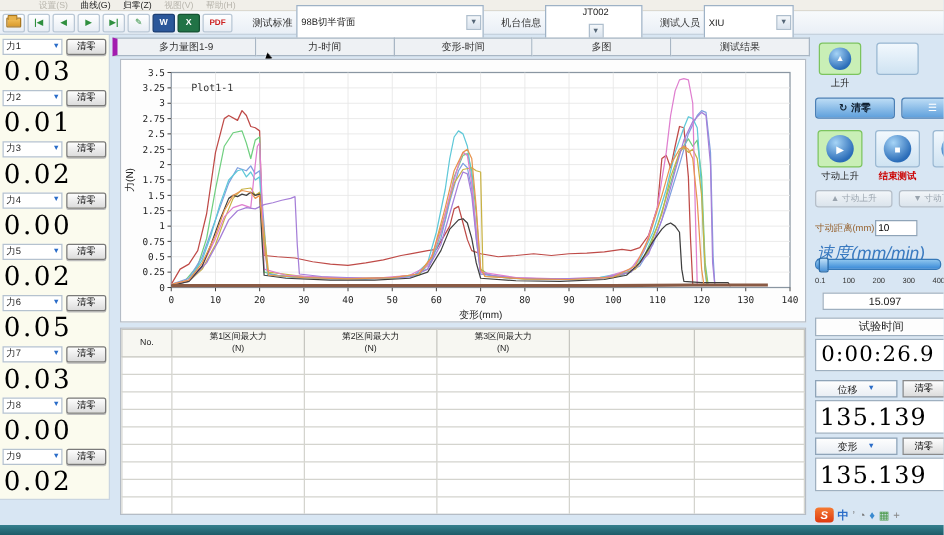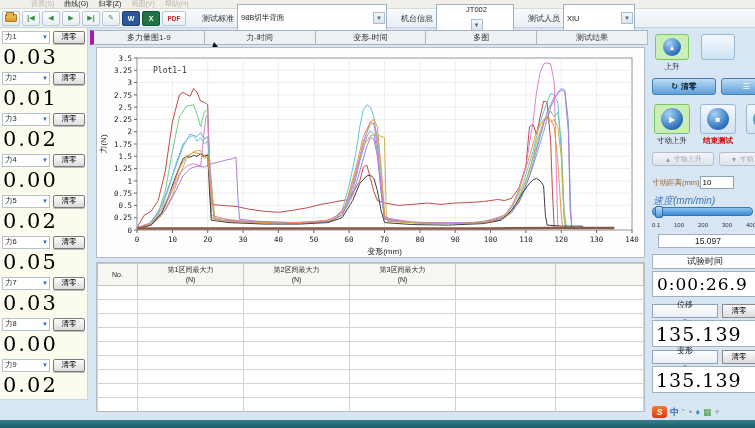--- a/index.html
+++ b/index.html
@@ -69,34 +69,34 @@
 .blue-pill{height:17px;border:1px solid #4a7fb5;border-radius:3px;background:linear-gradient(#bcdcf5,#5fa0dc);font-size:8px;font-weight:bold;color:#123;display:flex;align-items:center;justify-content:center;gap:3px;font-family:inherit;}
 .bp1{width:64px;} .bp2{width:50px;margin-left:5px;color:#fff;}
 .row3{top:76px;}
 .orb-btn.tall{width:36px;height:30px;}
 .step-row{position:absolute;top:124px;left:2px;width:140px;display:flex;}
 .grey-pill{height:14px;width:62px;border:1px solid #b5bec8;border-radius:3px;background:linear-gradient(#f3f6f9,#dbe4ec);font-size:7px;color:#9aa4ae;display:flex;align-items:center;justify-content:center;gap:2px;font-family:inherit;}
 .grey-pill+.grey-pill{margin-left:5px;width:60px;}
 .dist-row{position:absolute;top:148px;left:2px;display:flex;align-items:center;}
 .dist-label{font-size:7.5px;color:#96622f;}
 .dist-input{width:34px;height:13px;border:1px solid #8fa4b8;font-size:8px;padding-left:2px;font-family:inherit;}
-.speed-label{position:absolute;top:166px;left:3px;font-size:10px;color:#3a7ac0;font-style:italic;}
+.speed-label{position:absolute;top:166px;left:3px;font-size:14px;color:#3a7ac0;font-style:italic;}
 .slider{position:absolute;top:179px;left:2px;width:101px;height:9px;background:linear-gradient(#8cc4ee,#3a8ad8);border-radius:4px;border:1px solid #3578b8;}
 .thumb{position:absolute;left:2px;top:-2px;width:8px;height:12px;background:linear-gradient(#bfe0f8,#4c94d8);border:1px solid #2d6ca8;border-radius:2px;}
 .slider-ticks{position:absolute;top:191px;left:2px;width:101px;height:12px;font-size:6px;color:#333;}
 .slider-ticks span{position:absolute;top:3px;}
 .st0{left:0;} .st1{left:22px;} .st2{left:46px;} .st3{left:70px;} .st4{left:94px;}
 .value-box{position:absolute;left:8px;width:100px;height:14px;background:#fff;border:1px solid #9fb0c0;font-size:8.5px;display:flex;align-items:center;justify-content:center;}
 .vb-speed{top:206px;}
 .title-box{position:absolute;left:2px;top:226px;width:106px;height:15px;background:#fdfdfd;border:1px solid #9fb0c0;font-size:9px;display:flex;align-items:center;justify-content:center;}
 .big-serif{font-family:"DejaVu Serif",serif;color:#000;}
 .time-val{position:absolute;left:2px;top:243px;width:106px;height:26px;background:#fff;border:1px solid #9fb0c0;font-size:17px;display:flex;align-items:center;padding-left:4px;letter-spacing:1px;}
 .sel-row{position:absolute;left:2px;width:140px;display:flex;align-items:center;}
 .sr1{top:276px;} .sr2{top:322px;}
-.mini-combo{width:66px;height:14px;background:linear-gradient(#fefefe,#e9eef4);border:1px solid #8fa4b8;display:flex;align-items:center;justify-content:center;font-size:8px;gap:8px;flex-direction:column;}
+.mini-combo{width:66px;height:14px;background:linear-gradient(#fefefe,#e9eef4);border:1px solid #8fa4b8;display:flex;align-items:center;justify-content:center;font-size:8px;gap:8px;}
 .mini-combo .dd-arrow{color:#2a6cc8;font-size:6px;}
 .mini-zero{margin-left:4px;width:34px;height:14px;border:1px solid #8a8a8a;background:linear-gradient(#fdfdfd,#dcdcdc);font-size:7.5px;font-family:inherit;}
 .meas-val{position:absolute;left:2px;width:110px;height:27px;background:#fff;border:1px solid #9fb0c0;font-size:19px;letter-spacing:1px;display:flex;align-items:center;padding-left:3px;}
 .mv1{top:292px;} .mv2{top:338px;}
 
 
 .tray{position:absolute;left:652px;top:405px;height:14px;display:flex;align-items:center;gap:3px;}
 .tray-icon{font-size:9px;line-height:12px;}
 .sogou{width:15px;height:12px;background:linear-gradient(#f57a32,#dd3a10);color:#fff;border-radius:3px;font-size:9px;font-weight:bold;display:flex;align-items:center;justify-content:center;font-style:italic;}
 .ti-cn{color:#2a6cc8;font-weight:bold;font-size:9px;}

